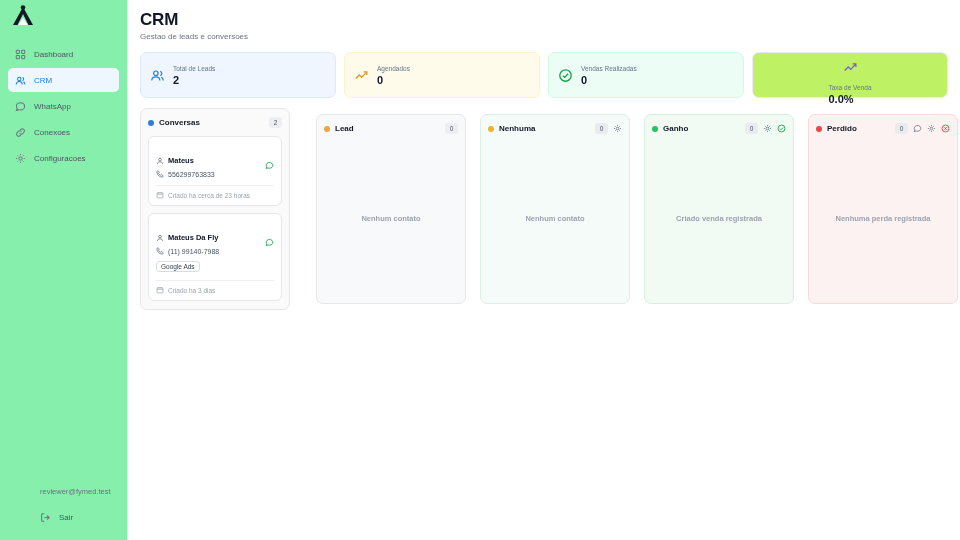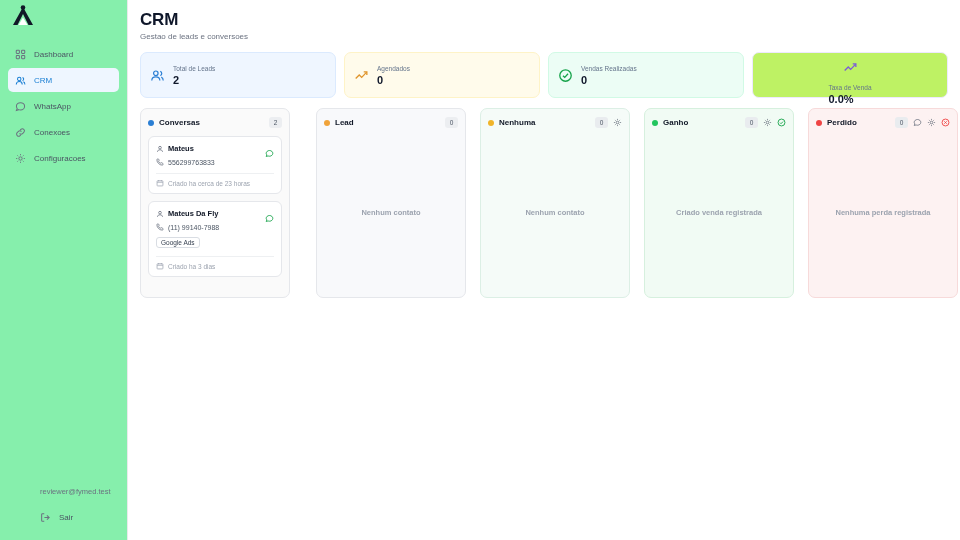--- a/index.html
+++ b/index.html
@@ -142,21 +142,21 @@
     color: #9ca3af;
     text-align: center;
     min-height: 120px;
     font-weight: bold;
   }
 
   .card {
     background: #ffffff;
     border: 1px solid #e5e7eb;
     border-radius: 6px;
-    padding: 7px 7px 6px 7px;
+    padding: 19px 7px 6px 7px;
   }
   .card-top { display: flex; align-items: flex-start; }
   .card-name-wrap { display: flex; align-items: center; gap: 4px; }
   .card-name { font-size: 7.5px; font-weight: bold; color: #111827; }
   .card-icon-right { margin-left: auto; width: 9px; height: 9px; cursor: pointer; }
   .card-line { display: flex; align-items: center; gap: 4px; margin-top: 5px; font-size: 7px; color: #4b5563; }
   .mini-icon { width: 8px; height: 8px; display: flex; align-items: center; justify-content: center; flex: 0 0 8px; }
   .tag {
     display: inline-flex; align-items: center;
     border: 1px solid #d9dde3;

